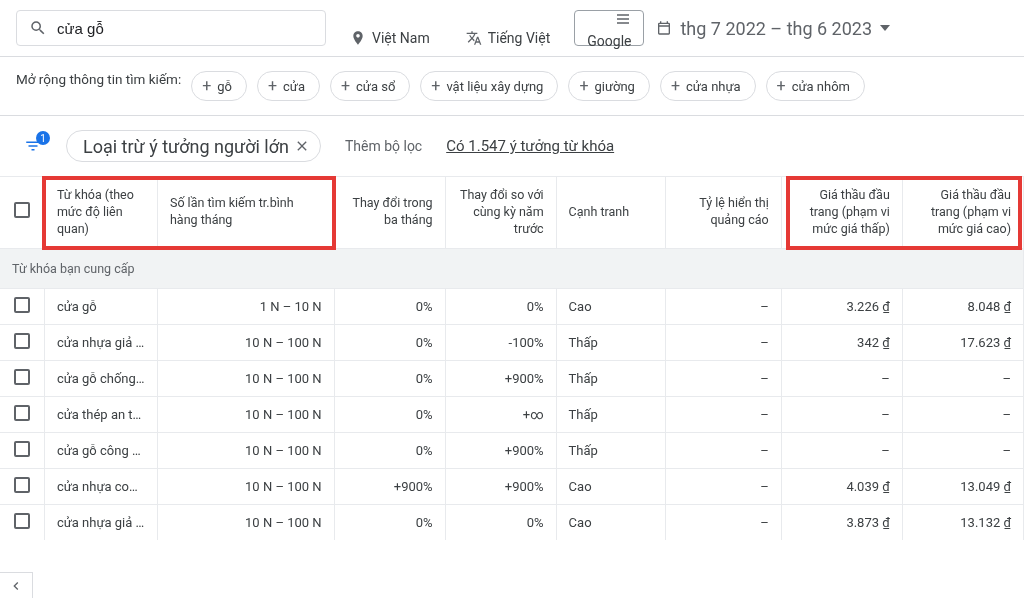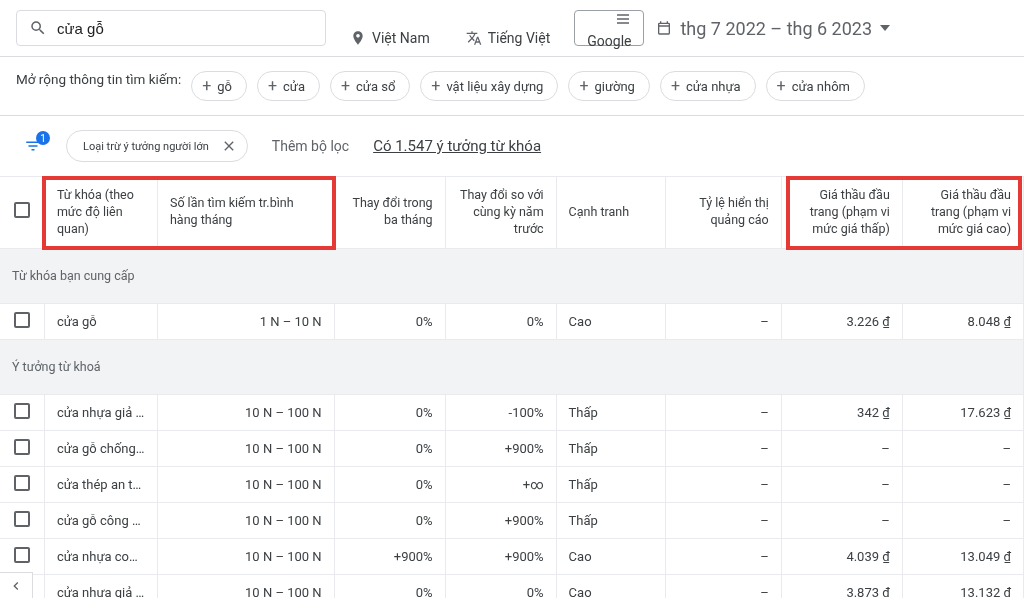--- a/index.html
+++ b/index.html
@@ -94,22 +94,22 @@
       border-radius: 7px;
       display: flex; align-items: center; justify-content: center;
     }
     .pill {
       display: inline-flex;
       align-items: center;
       height: 32px;
       border: 1px solid #dadce0;
       border-radius: 16px;
       padding: 0 10px 0 16px;
-      gap: 12px;
-      font-size: 11px;
+      gap: 5px;
+      font-size: 18px;
     }
     .muted { color: #5f6368; font-size: 14px; }
     .count-text { color: #3c4043; font-size: 15px; text-decoration: underline; }
 
     
     .table-wrap { position: relative; }
     .tbl { width: 100%; border-collapse: collapse; table-layout: fixed; }
     .tbl th, .tbl td {
       border-top: 1px solid #e8eaed;
       border-right: 1px solid #e8eaed;
@@ -124,21 +124,21 @@
       white-space: nowrap;
     }
     .tbl th { height: 70px; vertical-align: middle; white-space: normal; line-height: 1.35; font-size: 12.5px;}
     .tbl th.left, .tbl td.left { text-align: left; }
     .tbl td.cb, .tbl th.cb { text-align: center; padding: 0; }
     .tbl .section-row td {
       background: #f1f3f4;
       text-align: left;
       color: #5f6368;
       font-size: 12.5px;
-      height: 55px;
+      height: 40px;
     }
     .tbl input[type=checkbox] {
       width: 16px; height: 16px;
       border: 2px solid #5f6368;
       appearance: none;
       border-radius: 2px;
     }
     .col-cb { width: 44px; }
     .col-kw { width: 112px; }
     .col-vol{ width: 175px; }
@@ -301,23 +301,20 @@
         <td class="left">cửa gỗ</td>
         <td>1 N – 10 N</td>
         <td>0%</td>
         <td>0%</td>
         <td class="left">Cao</td>
         <td>–</td>
         <td>3.226 ₫</td>
         <td>8.048 ₫</td>
       </tr>
 
-      <tr class="section-row">
-          <td colspan="9">Ý tưởng từ khoá</td>
-        </tr>
 
       <tr>
         <td class="cb"><input type="checkbox" style=""></td>
         <td class="left">cửa nhựa giả gỗ ...</td>
         <td>10 N – 100 N</td>
         <td>0%</td>
         <td>-100%</td>
         <td class="left">Thấp</td>
         <td>–</td>
         <td>342 ₫</td>

